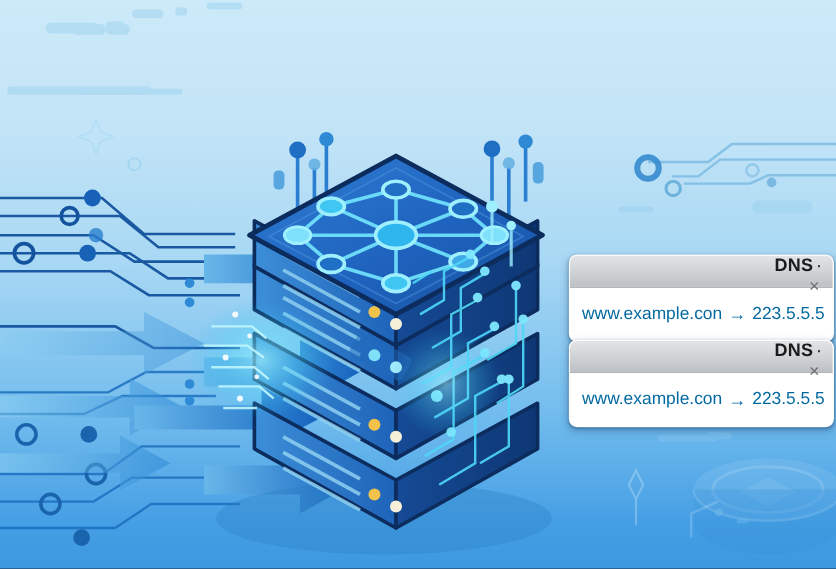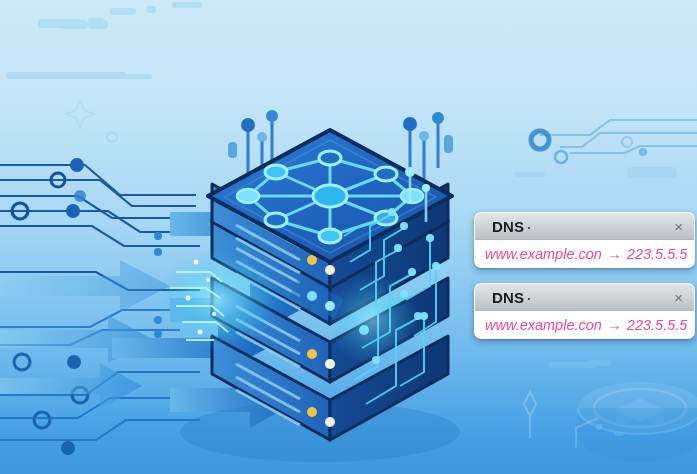--- a/index.html
+++ b/index.html
@@ -20,37 +20,38 @@
   }
 
   
   .dlg{
     position:absolute;width:219px;border-radius:7px;overflow:hidden;
     box-shadow:0 3px 7px rgba(10,40,80,.30), 0 1px 2px rgba(10,40,80,.25);
     border:1px solid rgba(255,255,255,.65);
     background:#fff;
   }
   .dlg-title{
-    height:26px;display:flex;align-items:center;justify-content:space-between;
-    padding:0 9px 0 17px;
+    height:26px;display:flex;align-items:flex-end;justify-content:space-between;
+    padding:0 9px 0 5px;
     background:linear-gradient(180deg,#e2e4e6 0%, #cfd2d5 55%, #bcc0c4 100%);
     border-bottom:1px solid #b2b6ba;
+    flex-direction:column;
   }
   .dlg-title .t{
     font-size:15px;font-weight:bold;color:#1b1b1b;letter-spacing:.2px;
     display:flex;align-items:baseline;gap:3px;
   }
   .dlg-title .dot{font-size:12px;color:#3c3c3c;}
   .dlg-close{
     font-size:15px;color:#6e7276;font-weight:400;line-height:1;
     cursor:pointer;padding:1px 2px;
   }
   .dlg-body{
-    background:#fff;height:27px;display:flex;align-items:center;
-    padding:0 10px;font-size:14.5px;color:#ec4899;white-space:nowrap;font-style:italic;
+    background:#fff;height:44px;display:flex;align-items:center;
+    padding:0 10px;font-size:14.5px;color:#0369a1;white-space:nowrap;
   }
   .dlg-body .arr{padding:0 5px;font-size:15px;}
 
   
   svg.sv{position:absolute;left:0;top:0;width:697px;height:474px;}
 </style>
 </head>
 <body>
 
 <div id="stage">

